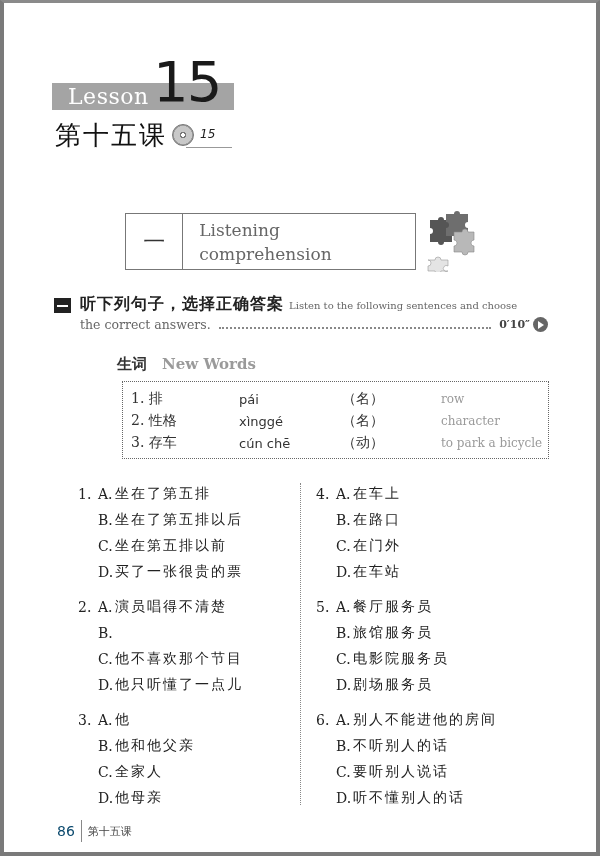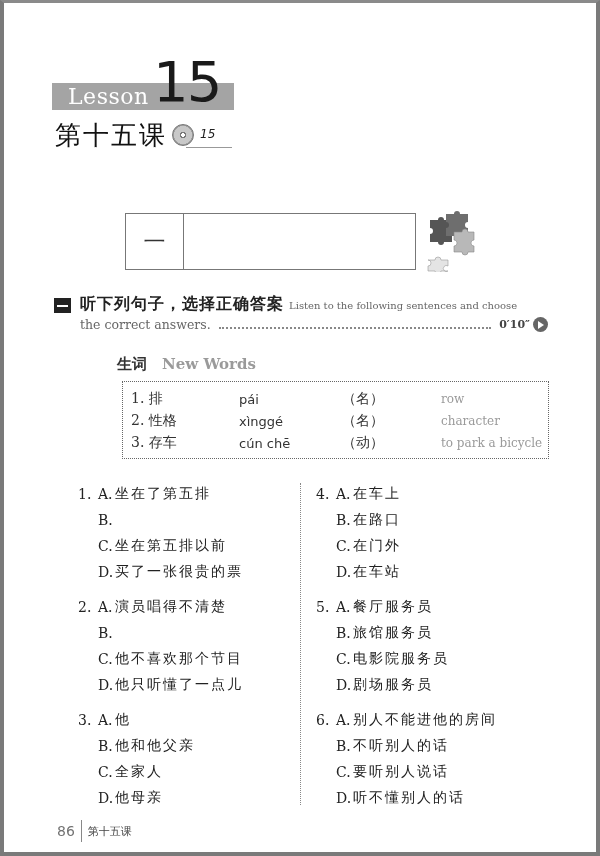--- a/index.html
+++ b/index.html
@@ -110,40 +110,41 @@
     .q-block { height: 113px; }
     .q-line { display: flex; height: 26px; align-items: center; font-size: 14px; color: #222; }
     .q-num { width: 20px; }
     .q-opt-letter { width: 17px; }
     .q-indent { width: 20px; }
     .q-text { letter-spacing: 2px; }
     
     .footer {
       position: absolute; left: 57px; top: 820px; display: flex; align-items: center;
     }
-    .page-num { font-family: "DejaVu Sans", sans-serif; font-size: 14px; color: #737373; }
+    .page-num { font-family: "DejaVu Sans", sans-serif; font-size: 14px; color: #0c4a6e; }
     .footer-sep { width: 1px; height: 22px; background: #888; margin: 0 6px 0 6px; }
     .footer-cn { font-family: "DejaVu Sans", sans-serif; font-size: 11px; color: #444; }
   </style>
 </head>
 <body>
 
 <div class="page-frame"></div>
 
 <div class="lesson-bar"></div>
 <div class="lesson-word">Lesson</div>
 <div class="lesson-num">15</div>
 <div class="lesson-cn">第十五课</div>
 <div class="cd-icon"></div>
 <div class="cd-track">15</div>
 <div class="cd-underline"></div>
 
 <div class="section-box">
   <div class="section-num">一</div>
   <div class="section-titles">
+    <div class="section-en">Listening comprehension</div>
   </div>
 </div>
 <svg class="puzzle-icon" viewBox="0 0 56 62">
   <path d="M6 10 h8 a3 3 0 1 1 6 0 h8 v8 a3 3 0 1 0 0 6 v8 h-8 a3 3 0 1 1 -6 0 h-8 v-8 a3 3 0 1 0 0 -6 z" fill="#555"></path>
   <path d="M22 4 h8 a3 3 0 1 1 6 0 h8 v8 a3 3 0 1 0 0 6 v8 h-8 a3 3 0 1 1 -6 0 h-8 v-8 a3 3 0 1 0 0 -6 z" fill="#6e6e6e"></path>
   <path d="M30 22 h8 a3 3 0 1 1 6 0 h6 v8 a3 3 0 1 0 0 6 v6 h-6 a3 3 0 1 1 -6 0 h-8 v-6 a3 3 0 1 0 0 -6 z" fill="#b8b8b8" stroke="#888" stroke-width="0.6"></path>
   <path d="M4 50 h7 a3 3 0 1 1 6 0 h7 v6 a3 3 0 1 0 0 5 h-7 a3 3 0 1 1 -6 0 h-7 v-5 a3 3 0 1 0 0 -6 z" fill="#e4e4e4" stroke="#999" stroke-width="0.6"></path>
 </svg>
 
 <div class="ex-badge"></div>
@@ -188,20 +189,21 @@
 <div class="q-col" style="left:78px; top:481px;">
   <div class="q-block">
     <div class="q-line">
         <span class="q-num">1.</span>
         <span class="q-opt-letter">A.</span>
         <span class="q-text">坐在了第五排</span>
       </div>
     <div class="q-line">
         <span class="q-indent"></span>
         <span class="q-opt-letter">B.</span>
+        <span class="q-text">坐在了第五排以后</span>
       </div>
     <div class="q-line">
         <span class="q-indent"></span>
         <span class="q-opt-letter">C.</span>
         <span class="q-text">坐在第五排以前</span>
       </div>
     <div class="q-line">
         <span class="q-indent"></span>
         <span class="q-opt-letter">D.</span>
         <span class="q-text">买了一张很贵的票</span>

